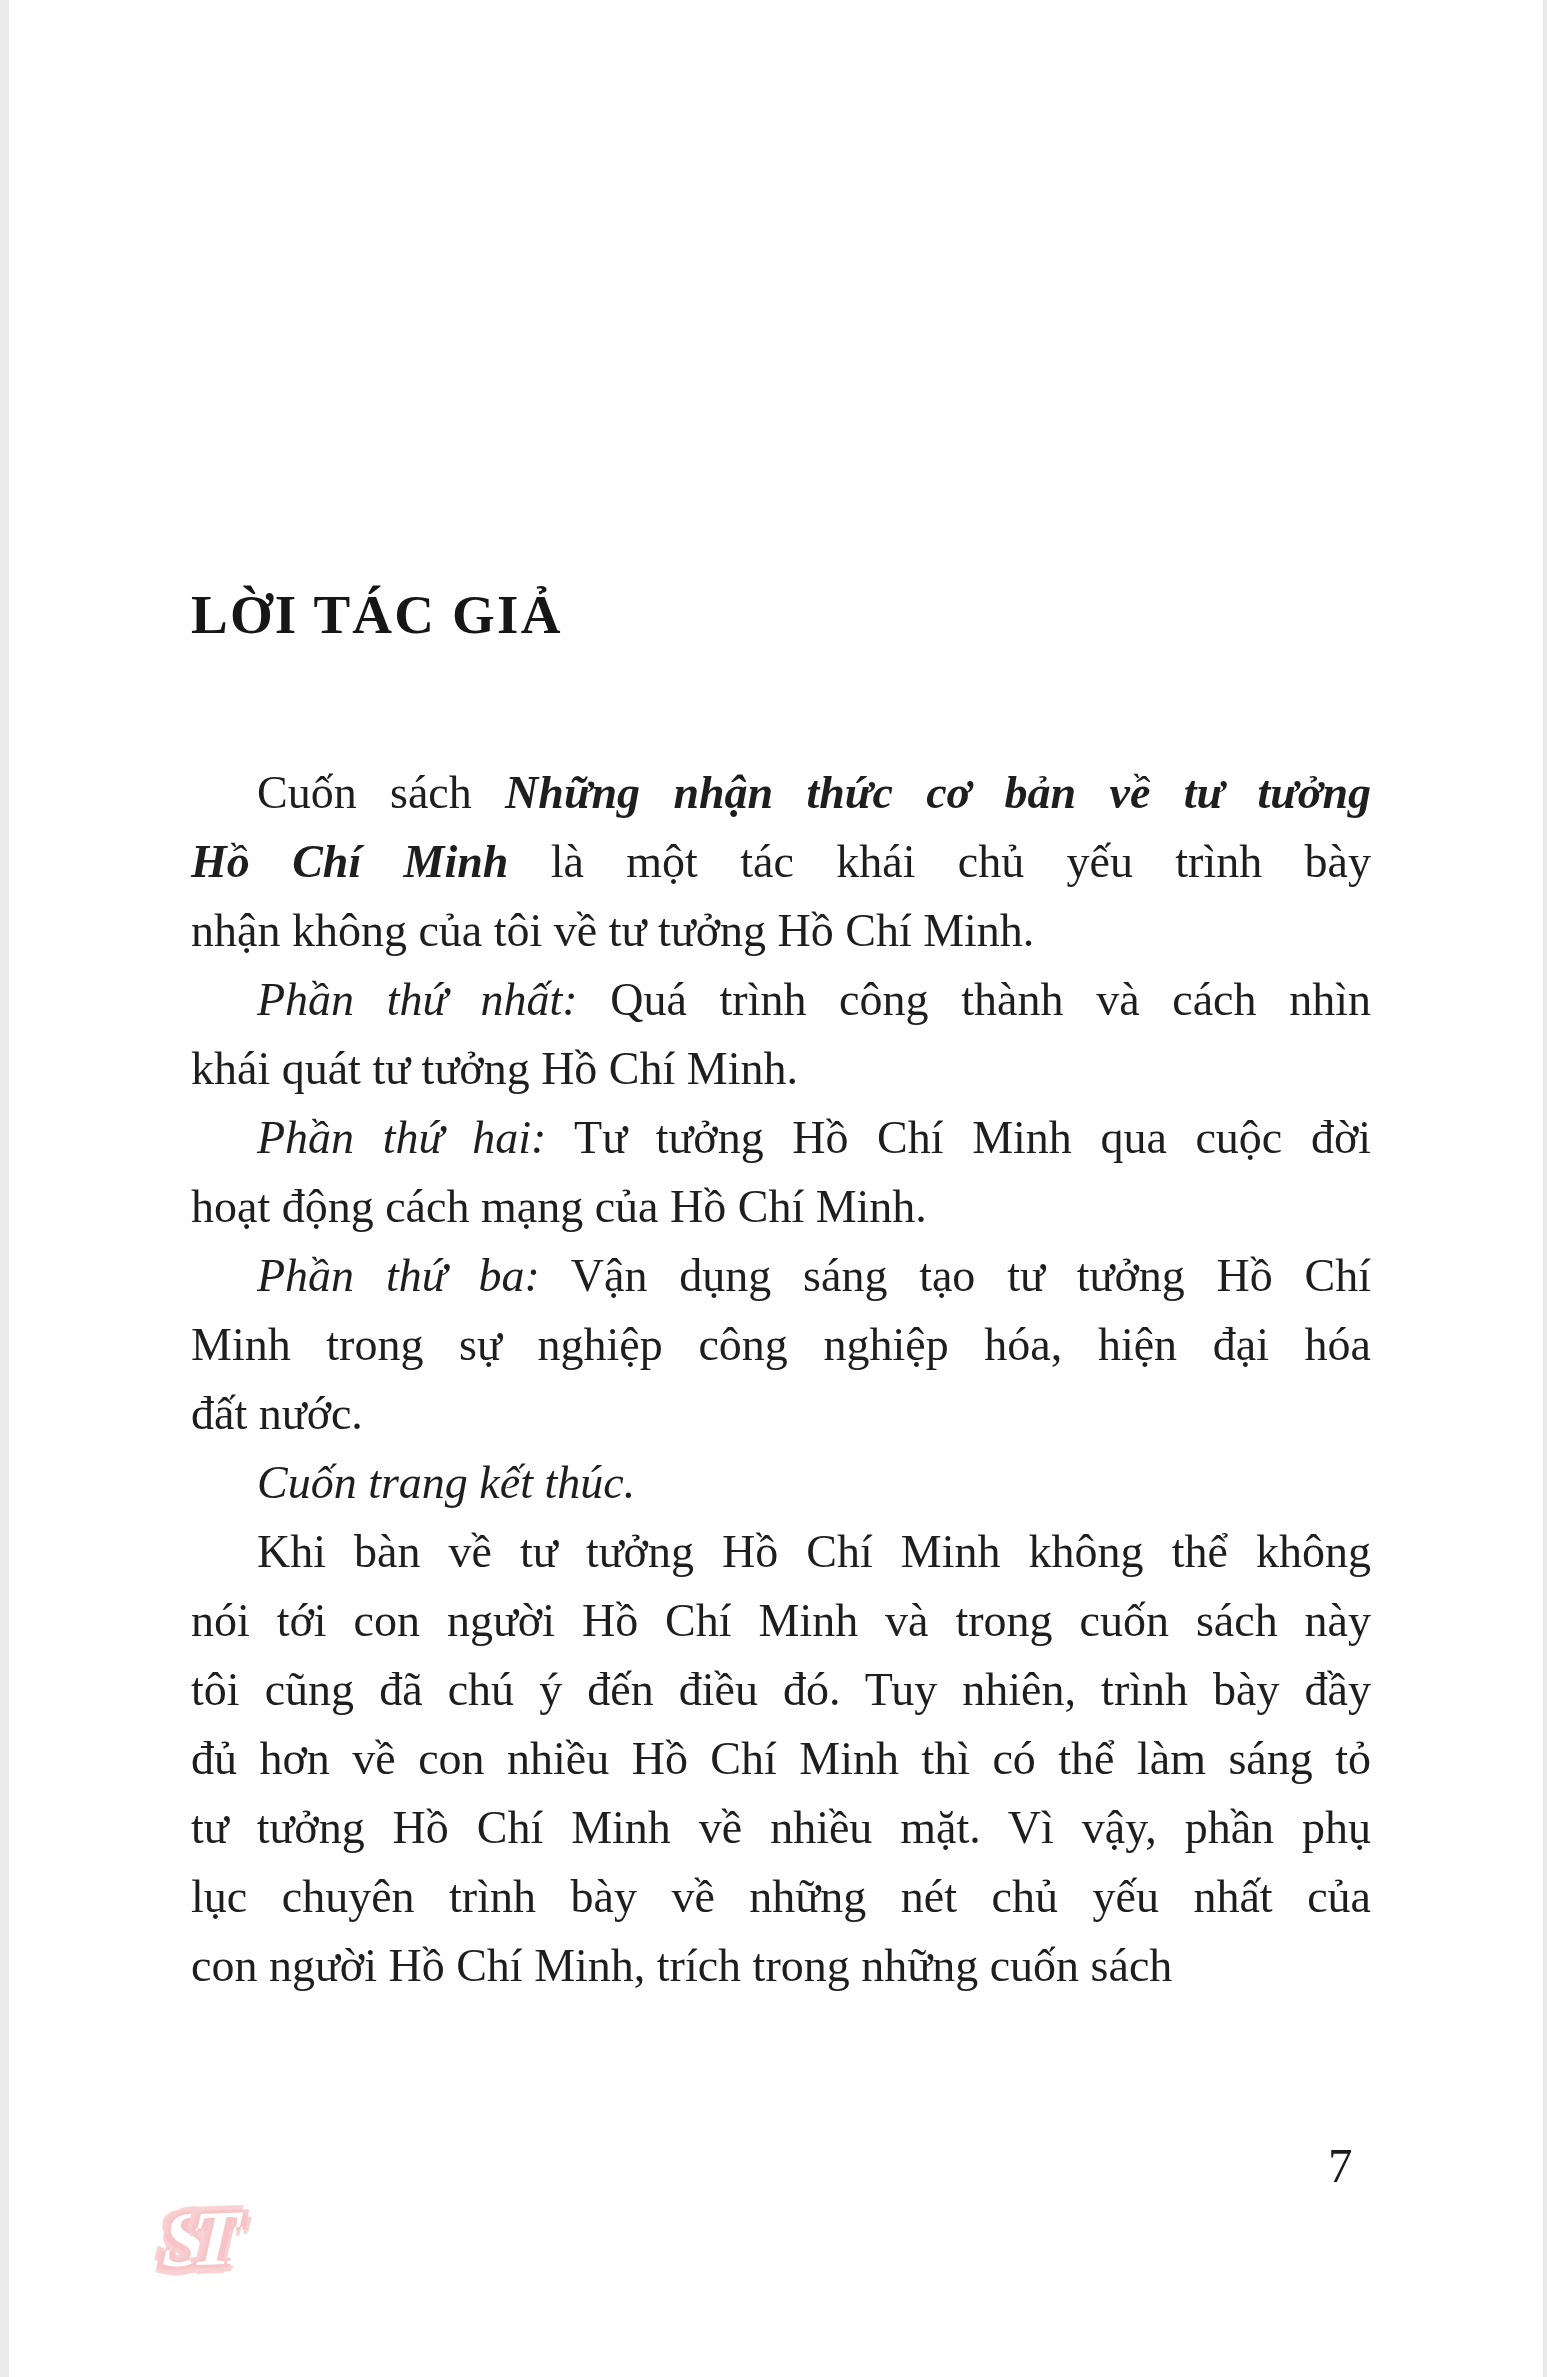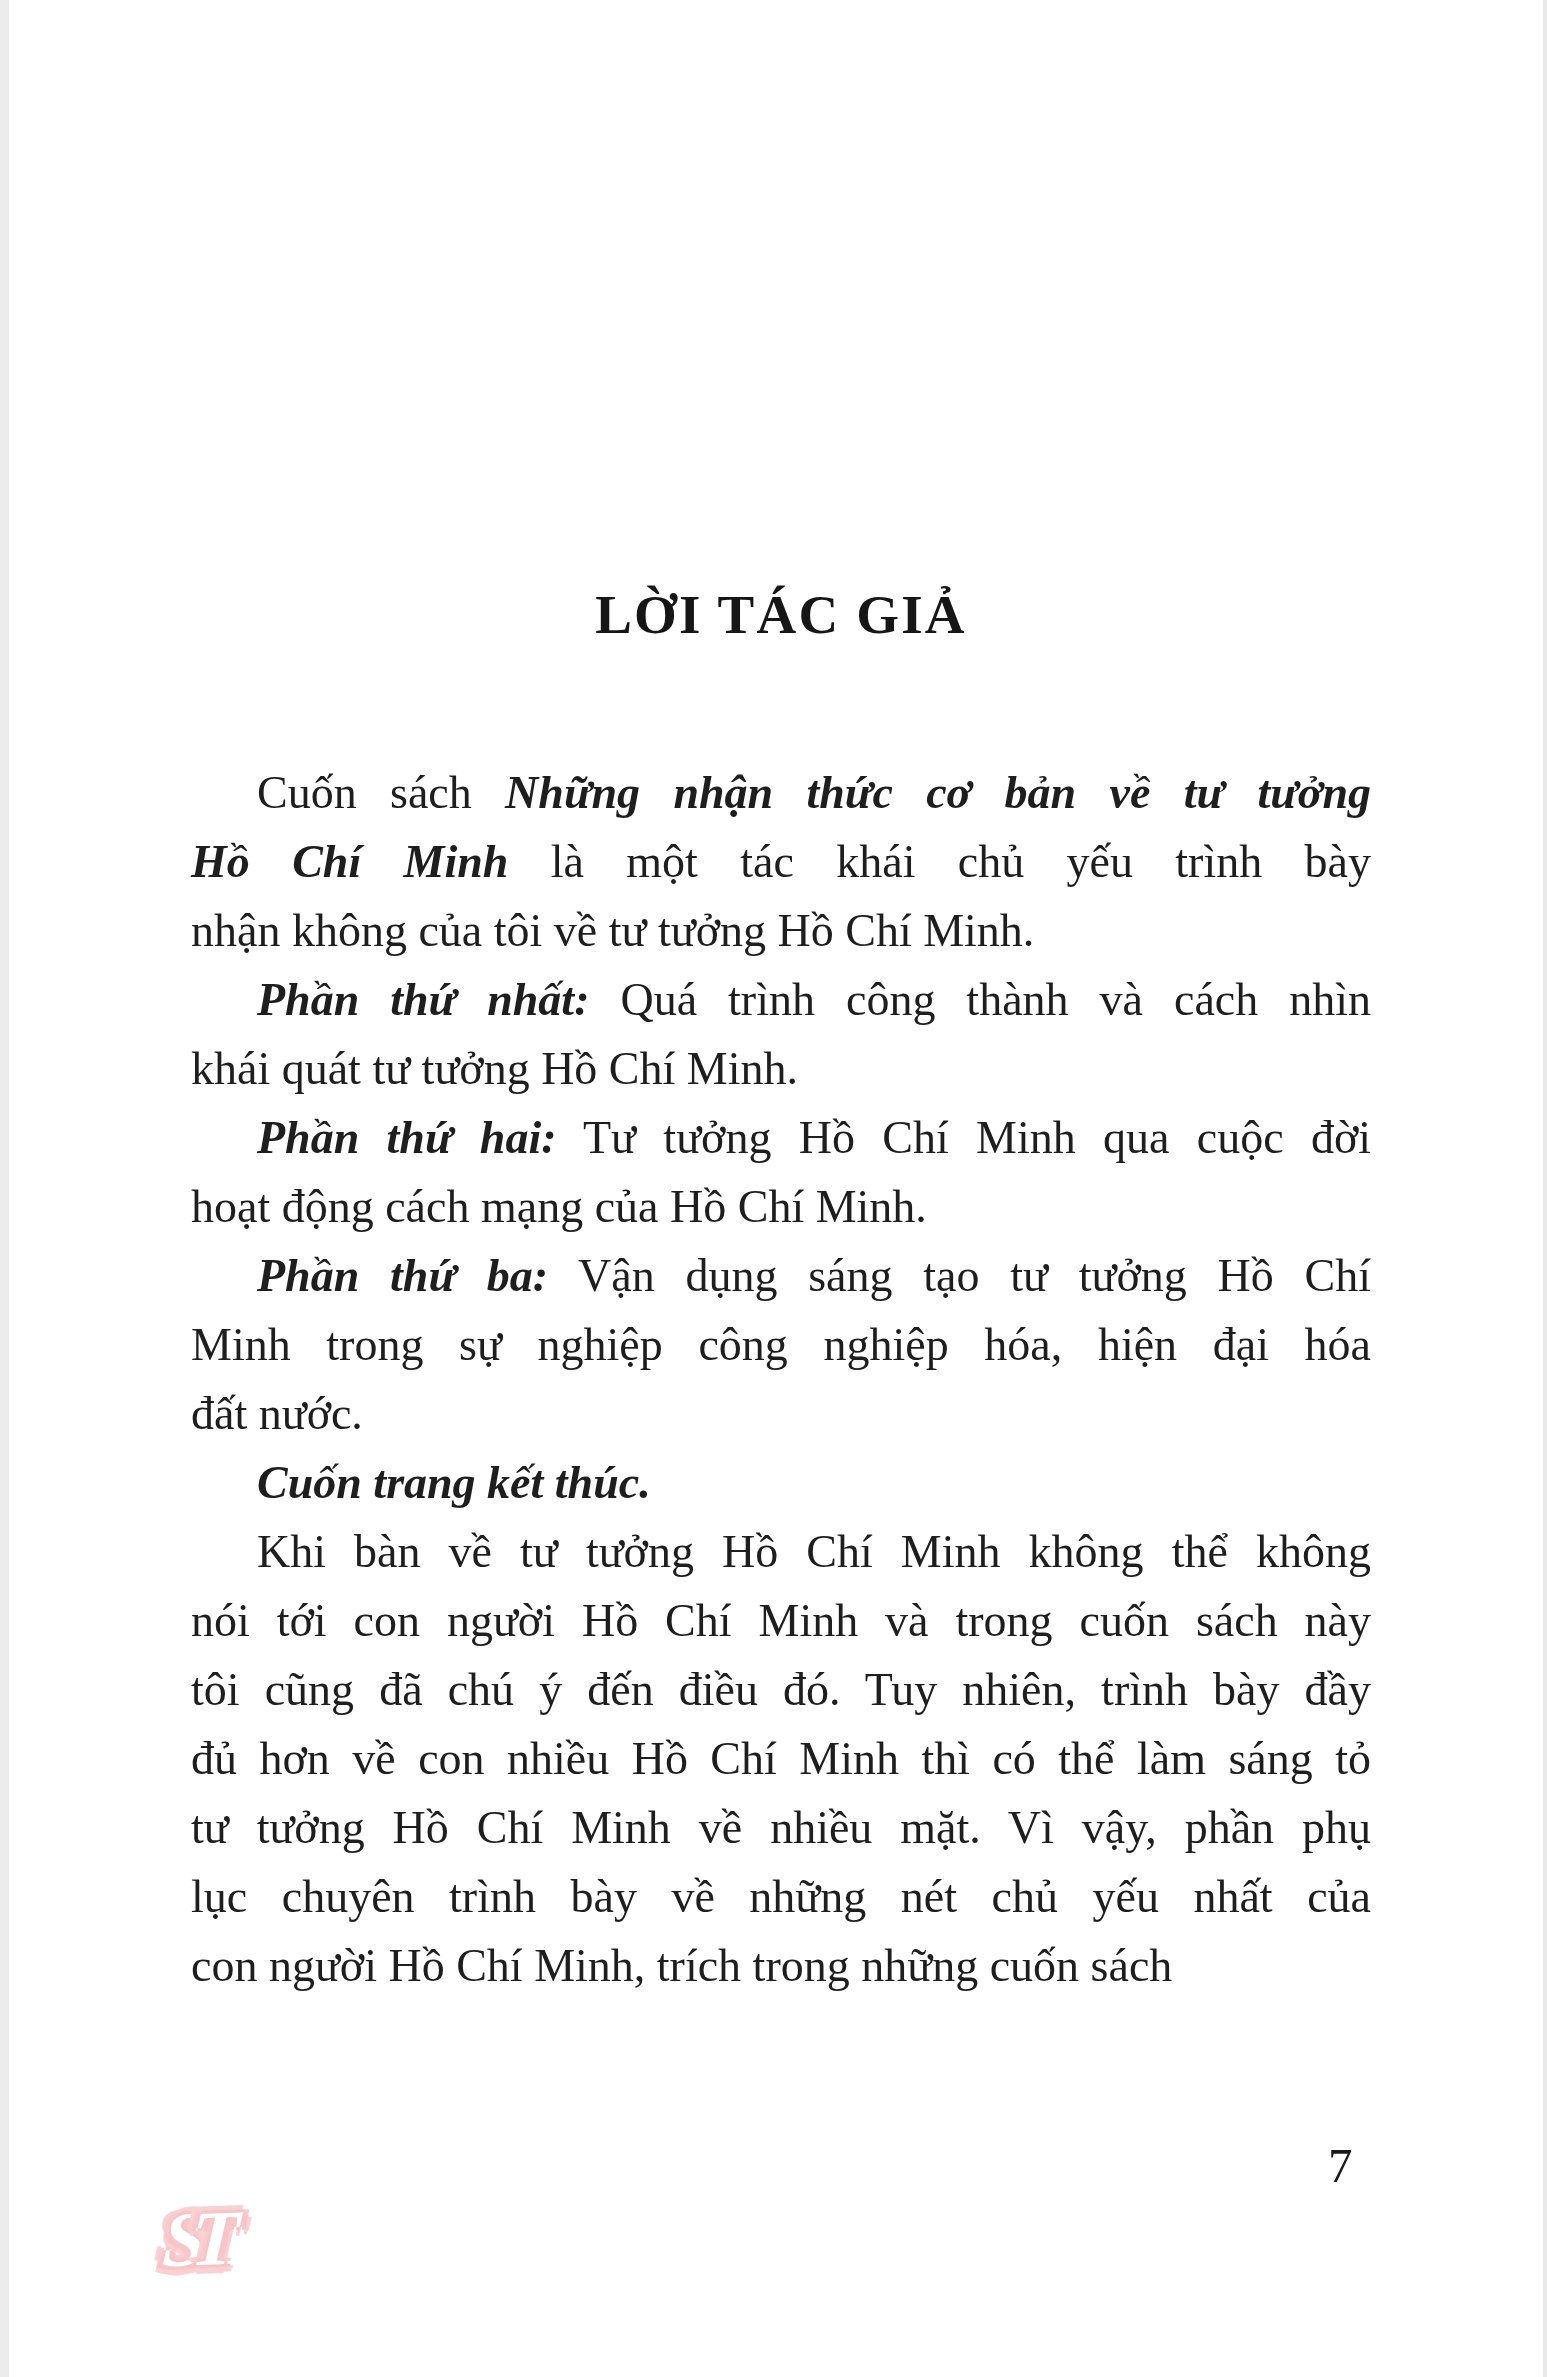--- a/index.html
+++ b/index.html
@@ -22,21 +22,20 @@
   }
   .edge-strip-right {
     position: absolute; right: 0; top: 0;
     width: 4.5px; height: 100%;
     background: #e9e9e9;
   }
   .page-title {
     position: absolute;
     left: 191px; top: 583px;
     width: 1180px;
-    text-align: center;
     font-size: 55px;
     font-weight: bold;
     letter-spacing: 2.2px;
     color: #161616;
     white-space: nowrap;
   }
   .text-block {
     position: absolute;
     left: 191px; top: 758px;
     width: 1180px;
@@ -49,21 +48,21 @@
     text-align: justify;
     text-align-last: justify;
   }
   .line.last {
     text-align-last: left;
   }
   .line.indent {
     text-indent: 66px;
   }
   .seg.normal { font-style: normal; font-weight: normal; }
-  .seg.italic { font-style: italic; font-weight: bold; margin-top: 36px; }
+  .seg.italic { font-style: italic; font-weight: normal; margin-top: 36px; }
   .seg.bold-italic { font-style: italic; font-weight: bold; }
   .page-number {
     position: absolute;
     left: 1328px; top: 2137px;
     font-size: 49px;
     color: #1a1a1a;
   }
   .st-watermark {
     position: absolute;
     left: 163px; top: 2194px;

